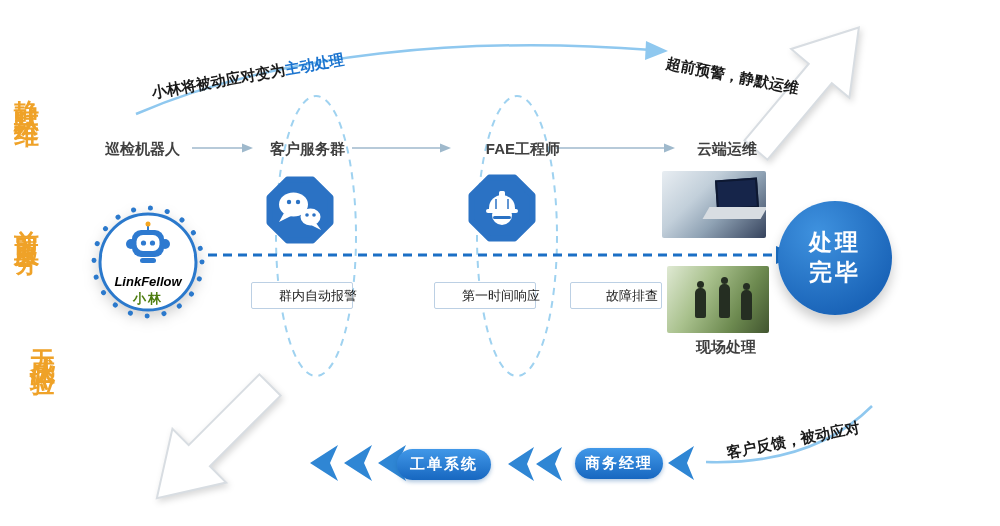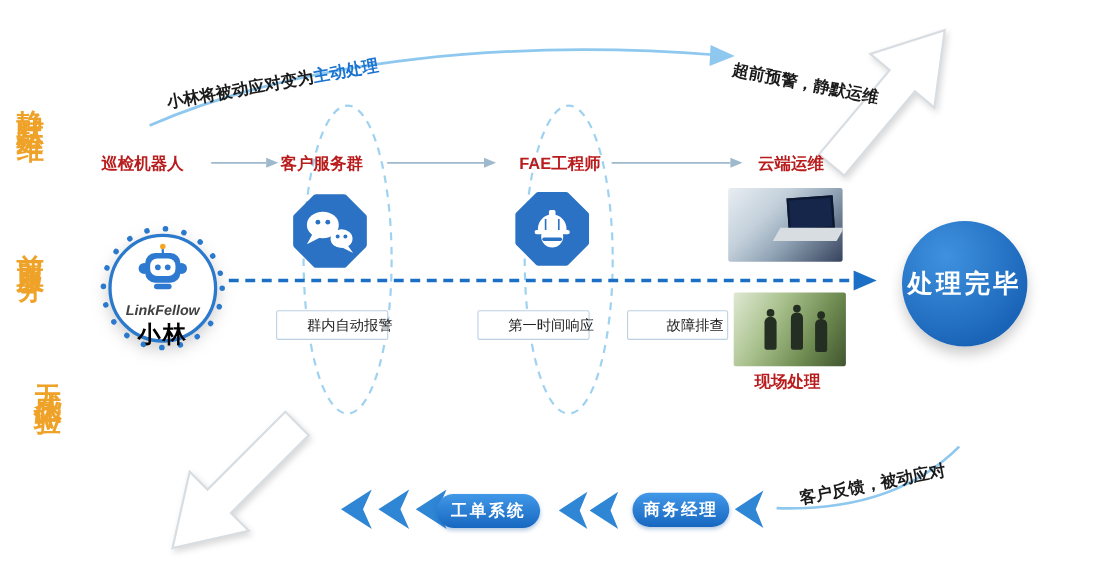--- a/index.html
+++ b/index.html
@@ -7,47 +7,47 @@
   .canvas { position:relative; width:1000px; height:526px; background:#fff; overflow:hidden; }
 
   .abs { position:absolute; }
   .overlay { position:absolute; left:0; top:0; pointer-events:none; }
 
   
   .slogan-col { position:absolute; writing-mode:vertical-rl; text-orientation:upright;
     font-weight:bold; font-size:25px; color:#efa228; letter-spacing:7px; line-height:1; }
 
   
-  .actor-label { position:absolute; font-size:15px; font-weight:bold; color:#b91c1c;
-    text-align:left; white-space:nowrap; }
+  .actor-label { position:absolute; font-size:15px; font-weight:bold; color:#404040;
+    text-align:right; white-space:nowrap; }
 
   
   .step-box { position:absolute; background:#fff; border:1px solid #bcd0e4; border-radius:2px;
     display:flex; align-items:center; justify-content:center; font-size:13px; color:#222;
     white-space:nowrap; z-index:5;padding-left:32px; }
 
   
   .annotation { position:absolute; font-size:15px; font-weight:bold; color:#1a1a1a;
     white-space:nowrap; transform-origin:left center; z-index:6; }
   .annotation .hl { color:#1b74cf; }
 
   
   .linkfellow { position:absolute; left:90px; top:204px; width:116px; height:116px; z-index:7;
     filter:drop-shadow(0 5px 6px rgba(0,0,0,.18)); }
   .linkfellow svg { position:absolute; left:0; top:0; }
   .lf-brand { position:absolute; left:0; right:0; top:70px; text-align:center;
-    font-size:13px; font-weight:bold; font-style:italic; color:#404040; z-index:2; }
+    font-size:13px; font-weight:bold; font-style:italic; color:#000000; z-index:2; }
   .lf-name { position:absolute; left:0; right:0; top:86px; text-align:center;
-    font-size:21px; font-weight:bold; color:#000000; z-index:2; letter-spacing:2px; }
-
-  
-  .done-badge { position:absolute; left:820px; top:201px; width:114px; height:114px;
+    font-size:13px; font-weight:bold; color:#4d7c0f; z-index:2; letter-spacing:2px; }
+
+  
+  .done-badge { position:absolute; left:778px; top:201px; width:114px; height:114px;
     border-radius:50%; background:radial-gradient(circle at 35% 28%, #3f92df, #1a64b8 75%);
     box-shadow:0 7px 12px rgba(0,0,0,.20); color:#fff; font-size:23px; font-weight:bold;
-    display:flex; flex-direction:row; align-items:center; justify-content:center;
+    display:flex; flex-direction:column; align-items:center; justify-content:center;
     line-height:1.3; letter-spacing:3px; z-index:7; }
 
   
   .octagon { position:absolute; z-index:5; }
 
   
   .photo { position:absolute; border-radius:2px; overflow:hidden; z-index:5; }
   .photo-cloud { background:linear-gradient(135deg,#e8edf2 0%,#c2cfda 35%,#8fa2b4 60%,#35425c 100%); }
   .photo-field { background:linear-gradient(120deg,#dfe9d3 0%,#a9c18d 35%,#6d8a50 70%,#41552f 100%); }
   .laptop-screen { position:absolute; right:8px; top:8px; width:42px; height:30px;

